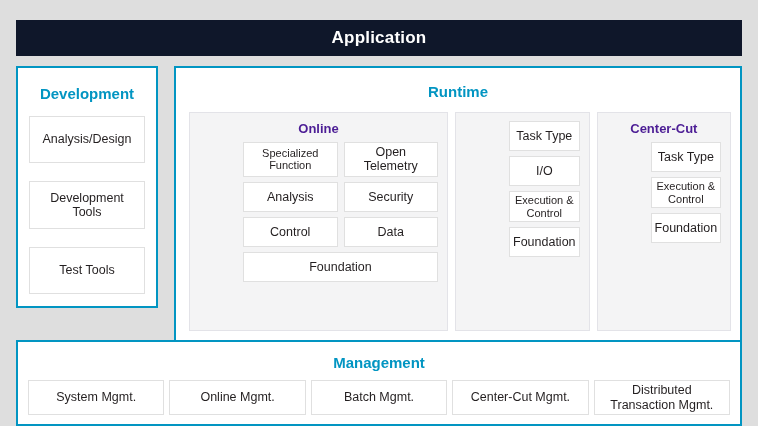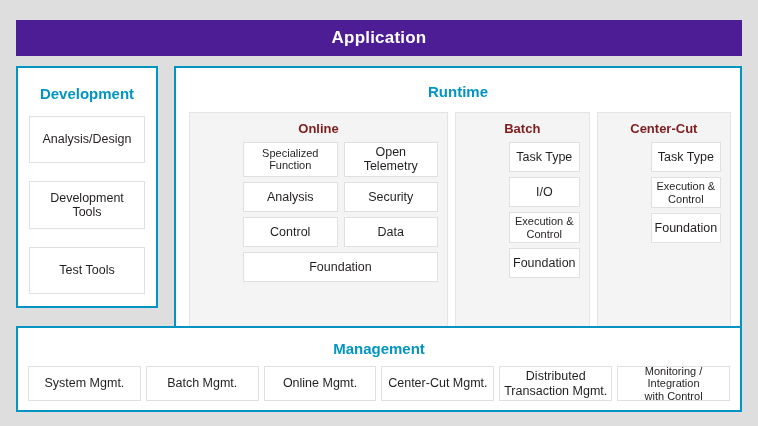--- a/index.html
+++ b/index.html
@@ -22,21 +22,21 @@
     box-sizing: border-box;
   }
 
   
   .app-bar {
     position: absolute;
     left: 16px;
     top: 20px;
     width: 726px;
     height: 36px;
-    background: #4c1d95;
+    background: #0f172a;
     color: #ffffff;
     font-size: 17px;
     font-weight: bold;
     display: flex;
     align-items: center;
     justify-content: center;
     letter-spacing: .2px;
   }
 
   
@@ -103,21 +103,21 @@
     flex-direction: column;
   }
   .group-online    { flex: 0 0 259px; }
   .group-batch     { flex: 0 0 131px; }
   .group-centercut { flex: 1 1 auto; }
 
   .group-title {
     text-align: center;
     font-size: 13px;
     font-weight: bold;
-    color: #7f1d1d;
+    color: #4c1d95;
     margin: 1px 0 7px 0;
     line-height: 1;
   }
   .group-rows {
     display: flex;
     flex-direction: column;
     gap: 5px;
     margin-left: 44px;
   }
   .grid-row {
@@ -140,21 +140,21 @@
     color: #231f20;
     line-height: 1.15;
     padding: 2px 3px;
     white-space: pre-line;
   }
   .leaf-sm { font-size: 11px; }
 
   
   .mg-panel {
     left: 16px;
-    top: 326px;
+    top: 340px;
     width: 726px;
     height: 86px;
   }
   .mg-panel .outer-title { margin-top: 13px; }
   .mg-boxes {
     position: absolute;
     left: 10px;
     right: 10px;
     top: 38px;
     bottom: 9px;
@@ -200,21 +200,20 @@
             <div class="leaf">Control</div>
             <div class="leaf">Data</div>
           </div>
           <div class="grid-row">
             <div class="leaf">Foundation</div>
           </div>
         </div>
       </div>
 
       <div class="group group-batch">
-        <div class="group-title">Batch</div>
         <div class="group-rows">
           <div class="grid-row">
             <div class="leaf">Task Type</div>
           </div>
           <div class="grid-row">
             <div class="leaf">I/O</div>
           </div>
           <div class="grid-row">
             <div class="leaf leaf-sm">Execution &amp; Control</div>
           </div>
@@ -239,23 +238,21 @@
         </div>
       </div>
 
     </div>
   </div>
 
   <div class="outer-panel mg-panel">
     <div class="outer-title">Management</div>
     <div class="mg-boxes">
       <div class="leaf">System Mgmt.</div>
+      <div class="leaf">Online Mgmt.</div>
       <div class="leaf">Batch Mgmt.</div>
-      <div class="leaf">Online Mgmt.</div>
       <div class="leaf">Center-Cut Mgmt.</div>
       <div class="leaf">Distributed
 Transaction Mgmt.</div>
-      <div class="leaf leaf-sm">Monitoring / Integration
-with Control</div>
     </div>
   </div>
 
 </div>
 
 </body></html>

